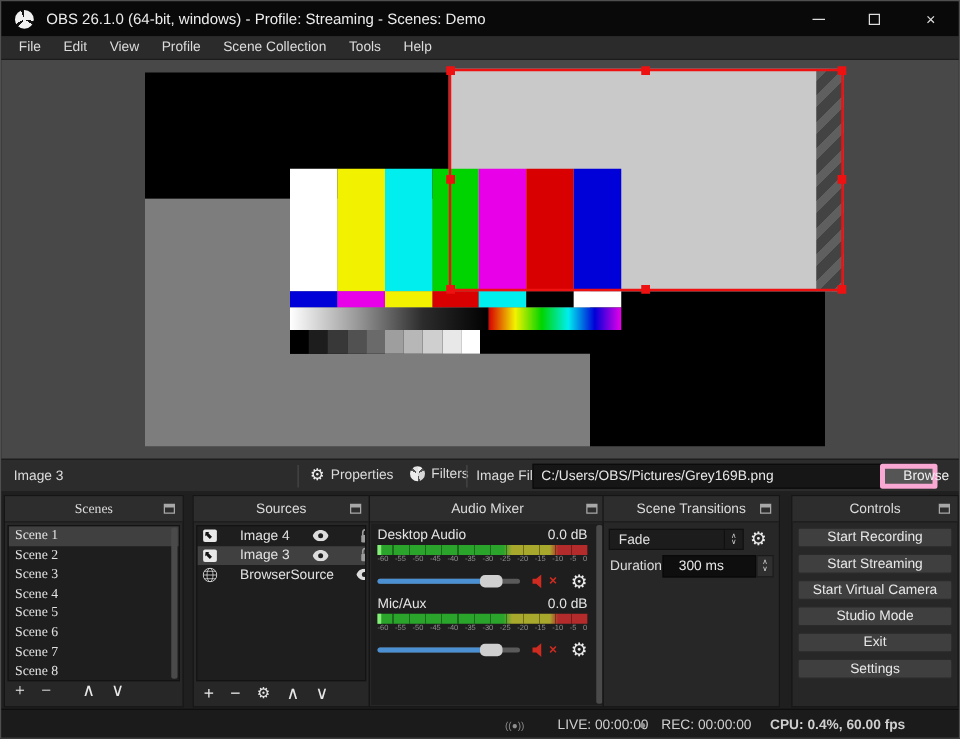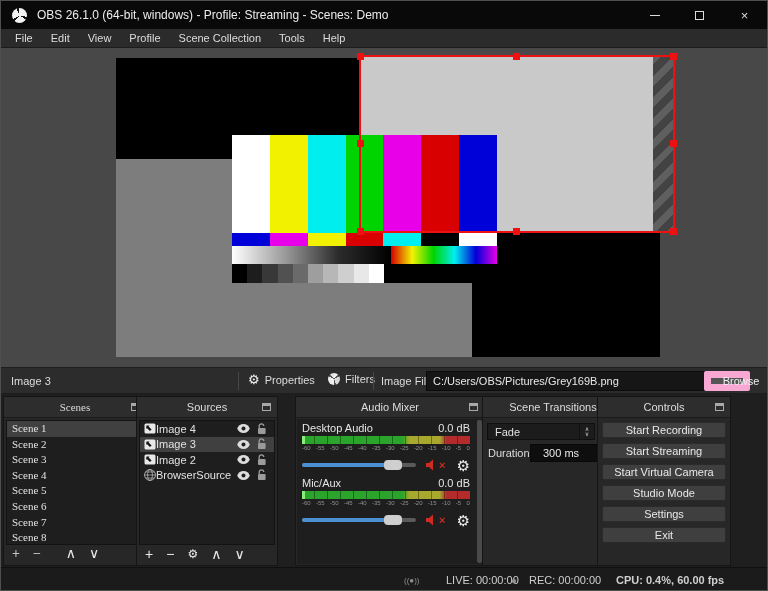--- a/index.html
+++ b/index.html
@@ -49,35 +49,35 @@
   
   .srcbar{left:0;top:366px;width:768px;height:27px;background:#2c2c2c;border-top:1px solid #1d1d1d;border-bottom:1px solid #1d1d1d;}
   .srcname{left:10px;top:7px;font-size:11px;color:#dcdcdc;}
   .vdiv{width:1px;height:18px;background:#474747;top:4px;}
   .tbtn{display:flex;align-items:center;gap:5px;color:#dcdcdc;font-size:11px;top:5px;}
   .tgear{font-size:13px;color:#f0f0f0;line-height:1;}
   .pinwheel{width:12px;height:12px;border-radius:50%;
       background:conic-gradient(#f0f0f0 0 40deg,#555 40deg 62deg,#d8d8d8 62deg 158deg,#555 158deg 180deg,#ededed 180deg 298deg,#555 298deg 320deg,#e4e4e4 320deg 360deg);}
   .filelabel{left:380px;top:7px;font-size:11px;color:#dcdcdc;}
   .fileinput{left:425px;top:3px;width:320px;height:20px;background:#161616;border:1px solid #0b0b0b;color:#e8e8e8;font-size:11px;padding:0 6px;font-family:"Liberation Sans",sans-serif;}
-  .browse{left:703px;top:3px;width:46px;height:20px;background:#555;border:7px solid #f9a8d4;border-radius:2px;color:#f0f0f0;font-size:11px;display:flex;align-items:center;justify-content:center;padding-left:28px;}
+  .browse{left:703px;top:3px;width:46px;height:20px;background:#555;border:4px solid #f9a8d4;border-radius:2px;color:#f0f0f0;font-size:11px;display:flex;align-items:center;justify-content:center;padding-left:28px;}
 
   
   .dock{left:0;top:393px;width:768px;height:173px;background:#1f1f1f;}
   .panel{position:absolute;top:2px;height:170px;background:#272727;border:1px solid #151515;}
   .phead{height:21px;background:#2d2d2d;border-bottom:1px solid #1a1a1a;display:flex;align-items:center;justify-content:center;position:relative;}
   .ptitle{font-size:11px;color:#dcdcdc;}
   .dockicon{position:absolute;right:6px;top:6px;width:9px;height:8px;border:1px solid #a8a8a8;border-top-width:3px;}
   .listbox{position:absolute;left:2px;top:23px;right:2px;height:125px;background:#1e1e1e;border:1px solid #131313;overflow:hidden;}
   .scene-row{height:15.6px;line-height:15.6px;padding-left:5px;font-size:11px;color:#e2e2e2;white-space:nowrap;}
   .selrow{background:#404040;}
   .scrollv{position:absolute;right:1px;top:1px;width:5px;bottom:1px;background:#4a4a4a;border-radius:2px;}
   .ptoolbar{position:absolute;left:8px;bottom:2px;height:18px;display:flex;align-items:center;gap:13px;color:#e8e8e8;}
   .tool-g{font-size:14px;line-height:1;}
-  .src-row{display:flex;align-items:center;height:15.5px;padding:0 7px 0 4px;gap:0;}
+  .src-row{display:flex;align-items:center;height:15.5px;padding:0 7px 0 4px;gap:18px;}
   .src-name{font-size:11px;color:#e2e2e2;white-space:nowrap;}
   .eye{margin-left:auto;display:flex;}
   .lockic{margin-left:7px;display:flex;}
 
   
   .mixbody{position:absolute;left:1px;top:22px;right:1px;bottom:1px;background:#1e1e1e;}
   .channel{position:absolute;left:5px;width:168px;}
   .chrow{display:flex;justify-content:space-between;font-size:11px;color:#e4e4e4;height:13px;line-height:13px;}
   .meter{position:relative;height:8px;margin-top:1px;}
   .meter-ov{position:absolute;inset:0;background:repeating-linear-gradient(to right,transparent 0 12px,rgba(0,0,0,.35) 12px 13px);}
@@ -237,21 +237,21 @@
           <span class="scrollv"></span>
       </div>
       <div class="ptoolbar">
         <span class="tool-g">+</span>
         <span class="tool-g">−</span>
         <span class="tool-g" style="margin-left:12px;">∧</span>
         <span class="tool-g">∨</span>
       </div>
     </div>
 
-    <div class="panel" style="left:135px;width:142px;">
+    <div class="panel" style="left:153px;width:142px;">
       <div class="phead">
         <span class="ptitle">Sources</span>
         <span class="dockicon"></span>
       </div>
       <div class="listbox">
           <div class="src-row">
             <span style="display: flex;">
               <svg width="12" height="11" viewBox="0 0 12 11">
                 <rect x="0.5" y="0.5" width="11" height="10" rx="1.5" fill="#e8e8e8"></rect>
                 <path d="M2.5 2.5h3L4.6 3.4l3 3-1.7 1.7-3-3-0.9 0.9z" fill="#141414"></path>
@@ -272,41 +272,20 @@
             </span>
           </div>
           <div class="src-row selrow">
             <span style="display: flex;">
               <svg width="12" height="11" viewBox="0 0 12 11">
                 <rect x="0.5" y="0.5" width="11" height="10" rx="1.5" fill="#e8e8e8"></rect>
                 <path d="M2.5 2.5h3L4.6 3.4l3 3-1.7 1.7-3-3-0.9 0.9z" fill="#141414"></path>
               </svg>
             </span>
             <span class="src-name">Image 3</span>
-            <span class="eye">
-              <svg width="13" height="9" viewBox="0 0 13 9">
-                <path d="M6.5 0C3.4 0 1.1 1.9 0.2 4.5 1.1 7.1 3.4 9 6.5 9s5.4-1.9 6.3-4.5C11.9 1.9 9.6 0 6.5 0z" fill="#dcdcdc"></path>
-                <circle cx="6.5" cy="4.5" r="2" fill="#1e1e1e"></circle>
-              </svg>
-            </span>
-            <span class="lockic">
-              <svg width="10" height="12" viewBox="0 0 10 12">
-                <path d="M2.2 5V3.1a2.3 2.3 0 0 1 4.6 0" fill="none" stroke="#9b9b9b" stroke-width="1.3"></path>
-                <rect x="1" y="5" width="7.6" height="6" rx="1" fill="#9b9b9b"></rect>
-              </svg>
-            </span>
-          </div>
-          <div class="src-row">
-            <span style="display: flex;">
-              <svg width="12" height="11" viewBox="0 0 12 11">
-                <rect x="0.5" y="0.5" width="11" height="10" rx="1.5" fill="#e8e8e8"></rect>
-                <path d="M2.5 2.5h3L4.6 3.4l3 3-1.7 1.7-3-3-0.9 0.9z" fill="#141414"></path>
-              </svg>
-            </span>
-            <span class="src-name">Image 2</span>
             <span class="eye">
               <svg width="13" height="9" viewBox="0 0 13 9">
                 <path d="M6.5 0C3.4 0 1.1 1.9 0.2 4.5 1.1 7.1 3.4 9 6.5 9s5.4-1.9 6.3-4.5C11.9 1.9 9.6 0 6.5 0z" fill="#dcdcdc"></path>
                 <circle cx="6.5" cy="4.5" r="2" fill="#1e1e1e"></circle>
               </svg>
             </span>
             <span class="lockic">
               <svg width="10" height="12" viewBox="0 0 10 12">
                 <path d="M2.2 5V3.1a2.3 2.3 0 0 1 4.6 0" fill="none" stroke="#9b9b9b" stroke-width="1.3"></path>
                 <rect x="1" y="5" width="7.6" height="6" rx="1" fill="#9b9b9b"></rect>
@@ -449,32 +428,32 @@
       <span class="durlabel">Duration</span>
       <div class="durspin">
         <span>300 ms</span>
       </div>
       <div class="darrows">
           <span>∧</span>
           <span>∨</span>
         </div>
     </div>
 
-    <div class="panel" style="left:596px;width:134px;">
+    <div class="panel" style="left:632px;width:134px;">
       <div class="phead">
         <span class="ptitle">Controls</span>
         <span class="dockicon"></span>
       </div>
       <div class="cbtns">
           <div class="cbtn">Start Recording</div>
           <div class="cbtn">Start Streaming</div>
           <div class="cbtn">Start Virtual Camera</div>
           <div class="cbtn">Studio Mode</div>
+          <div class="cbtn">Exit</div>
           <div class="cbtn">Settings</div>
-          <div class="cbtn">Exit</div>
         </div>
     </div>
   </div>
 
   <div class="abs statusbar">
     <span class="sticon" style="left:403px;">((●))</span>
     <span class="st" style="left:445px;">LIVE: 00:00:00</span>
     <span class="sticon" style="left:510px;top:7px;font-size:10px;">●</span>
     <span class="st" style="left:528px;">REC: 00:00:00</span>
     <span class="st" style="left:615px;font-weight:bold;">CPU: 0.4%, 60.00 fps</span>

